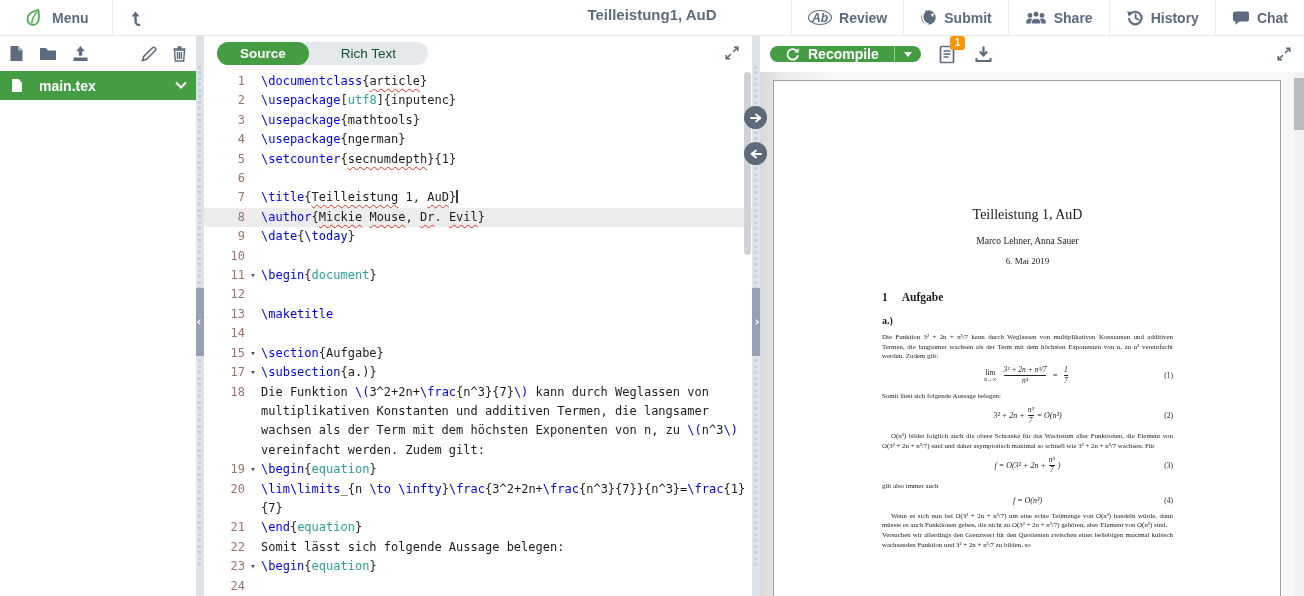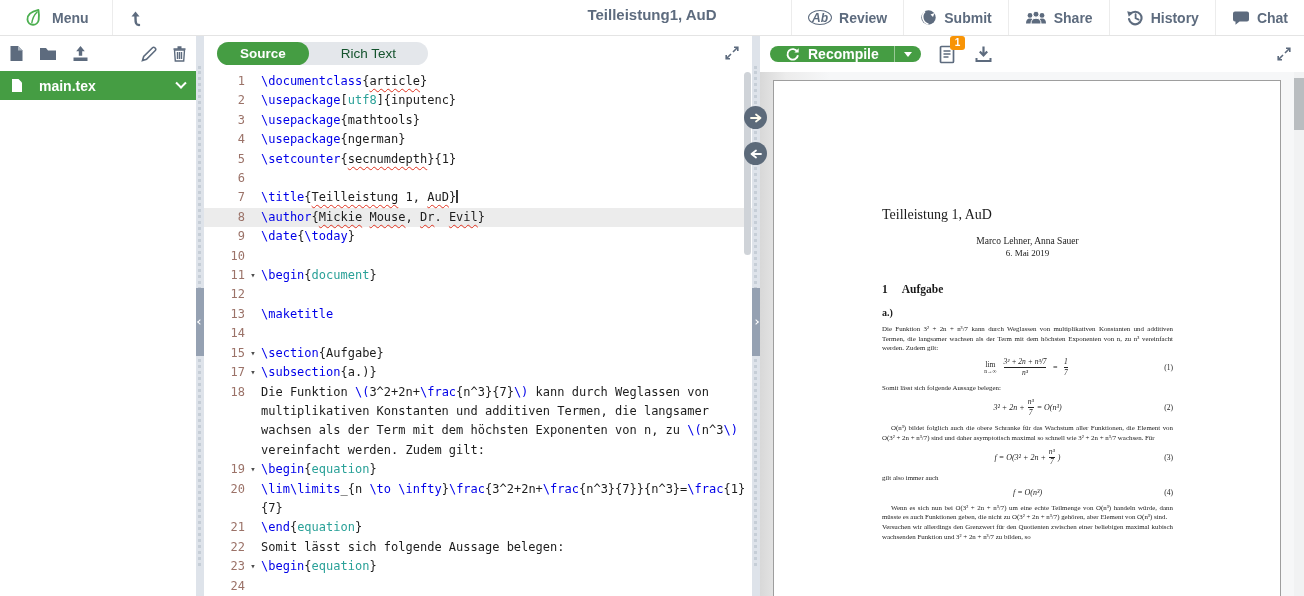--- a/index.html
+++ b/index.html
@@ -82,23 +82,23 @@
   .logs-btn { margin-left:18px; position:relative; cursor:pointer; display:flex; }
   .badge { position:absolute; top:-8px; right:-9px; background:#f89406; color:#fff;
            font-size:10px; font-weight:700; padding:1px 4.5px; border-radius:3px; line-height:1.2; }
   .dl-btn { margin-left:19px; cursor:pointer; display:flex; }
   .pdf-expand { margin-left:auto; margin-right:13px; cursor:pointer; display:flex; }
   .pdf-view { flex:1; position:relative; overflow:hidden;
               background:linear-gradient(to right,#d8d8d8 0px,#ececec 26px,#f6f7f8 70px); }
   .pdf-page { position:absolute; left:13px; top:8px; width:508px; height:780px; background:#fff;
               border:1px solid #9e9e9e; padding:126px 107px 0 108px;
               font-family:"Liberation Serif", serif; color:#1b1b1b; }
-  .p-title { text-align:left; font-size:14px; }
+  .p-title { text-align:center; font-size:14px; }
   .p-authors { text-align:center; font-size:9.5px; margin-top:13px; }
-  .p-date { text-align:center; font-size:9px; margin-top:2px; }
+  .p-date { text-align:center; font-size:9px; margin-top:10px; }
   .p-sec { margin-top:25px; font-weight:700; font-size:11.5px; display:flex; gap:14px; }
   .p-sub { margin-top:12px; font-weight:700; font-size:10px; }
   .p-body { margin-top:6px; font-size:6.9px; line-height:9.7px; text-align:justify; }
   .ind { text-indent:9px; }
   .eq { position:relative; margin:5px 0 4px; display:flex; justify-content:center;
         align-items:center; font-style:italic; font-size:8px; }
   .eq .tag { position:absolute; right:0; font-style:normal; font-size:7.5px; }
   .frac { display:inline-flex; flex-direction:column; align-items:center; line-height:1.15;
           margin:0 3px; font-size:7.5px; }
   .frac .bar { height:0; border-top:0.7px solid #222; width:100%; margin:0.5px 0; }

